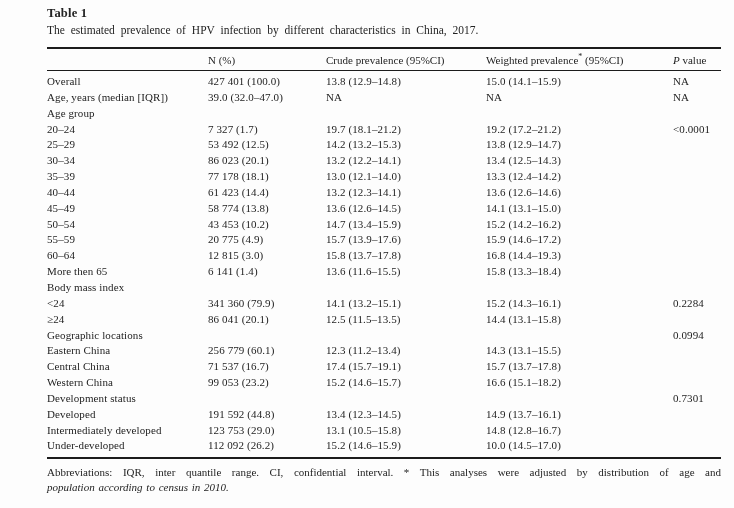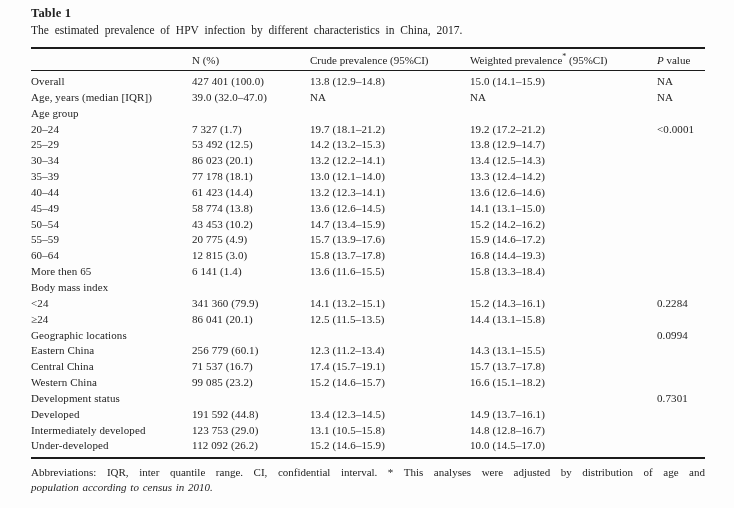--- a/index.html
+++ b/index.html
@@ -9,21 +9,21 @@
   }
   body {
     width: 734px;
     height: 508px;
     overflow: hidden;
     font-family: "Liberation Serif", serif;
     color: #232323;
     -webkit-font-smoothing: antialiased;
   }
   .page {
-    padding: 6px 29px 0 31px;
+    padding: 6px 29px 0 47px;
   }
   .tbl-title {
     font-size: 12.5px;
     font-weight: bold;
     letter-spacing: 0.2px;
     line-height: 15px;
   }
   .tbl-caption {
     font-size: 11.5px;
     word-spacing: 3px;
@@ -239,21 +239,21 @@
   </tr>
         <tr>
     <td>Central China</td>
     <td>71 537 (16.7)</td>
     <td>17.4 (15.7–19.1)</td>
     <td>15.7 (13.7–17.8)</td>
     <td></td>
   </tr>
         <tr>
     <td>Western China</td>
-    <td>99 085 (23.2)</td>
+    <td>99 053 (23.2)</td>
     <td>15.2 (14.6–15.7)</td>
     <td>16.6 (15.1–18.2)</td>
     <td></td>
   </tr>
         <tr>
     <td>Development status</td>
     <td></td>
     <td></td>
     <td></td>
     <td>0.7301</td>

